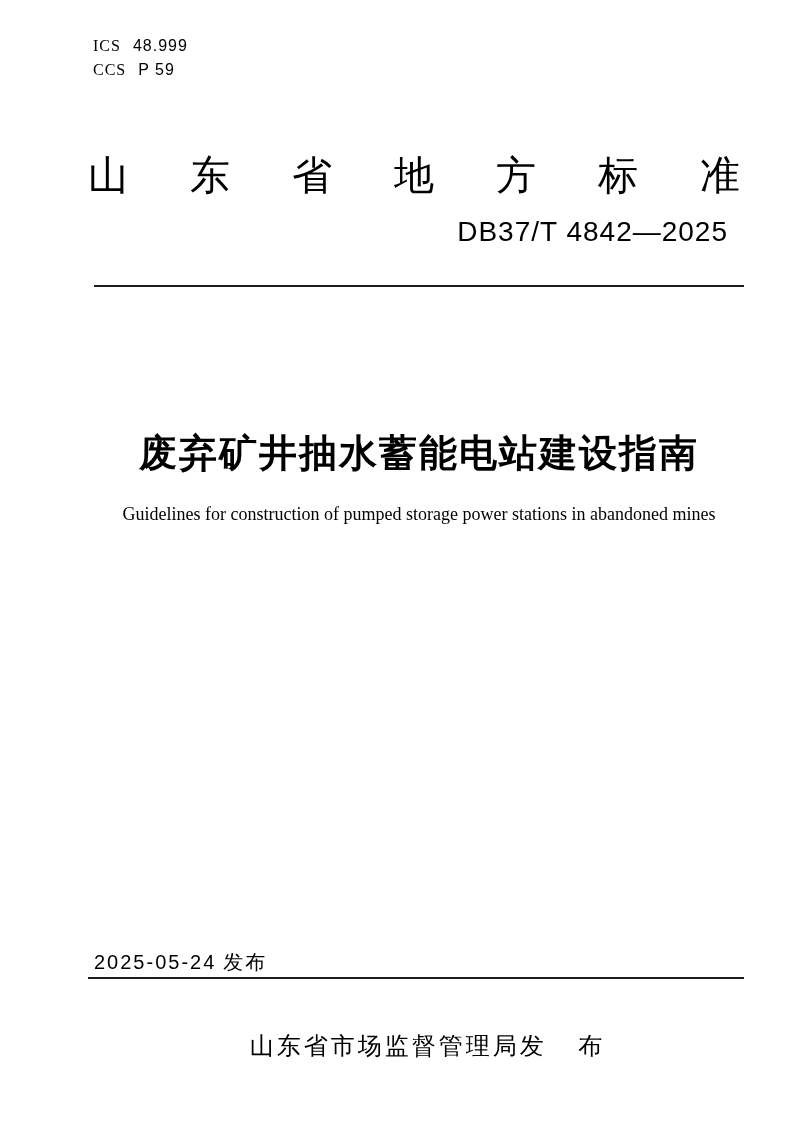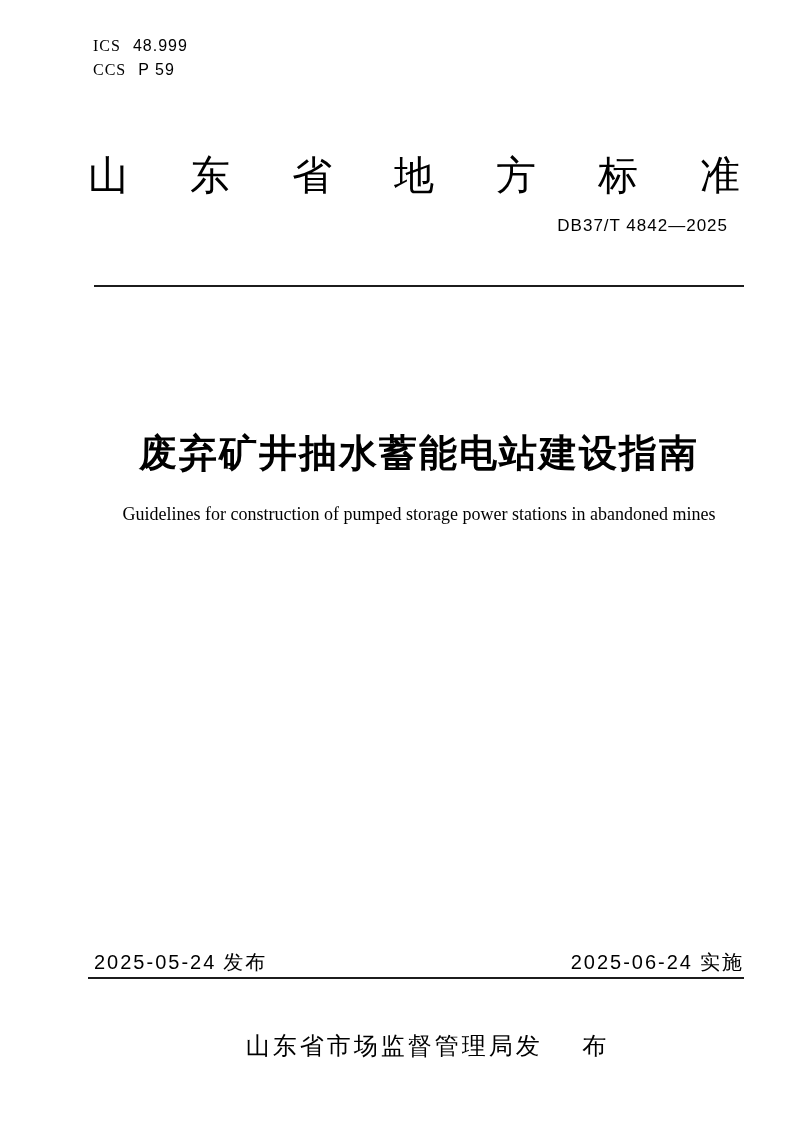--- a/index.html
+++ b/index.html
@@ -67,21 +67,21 @@
     letter-spacing: 62px;
     white-space: nowrap;
     font-weight: 400;
   }
 
   
   .standard-number {
     position: absolute;
     right: 72px;
     top: 216px;
-    font-size: 17px;
+    font-size: 28px;
     letter-spacing: 1px;
     white-space: nowrap;
   }
 
   .rule {
     position: absolute;
     height: 2px;
     background: #1c1c1c;
   }
   .rule-top  { left: 94px; width: 650px; top: 285px; }
@@ -135,21 +135,20 @@
     top: 1030px;
     display: flex;
     justify-content: center;
     align-items: baseline;
     font-size: 24px;
     letter-spacing: 3px;
     white-space: nowrap;
   }
   .publish-action {
     letter-spacing: 14px;
-    font-family: Liberation Mono, monospace;
   }
 </style>
 </head>
 <body>
 
 <div class="page">
 
   <div class="code-block">
     <div class="code-line">
       <span class="code-label">ICS</span><span class="code-value">48.999</span>
@@ -169,23 +168,20 @@
   <div class="rule rule-top"></div>
 
   <h1 class="title-zh">废弃矿井抽水蓄能电站建设指南</h1>
 
   <div class="title-en">Guidelines for construction of pumped storage power stations in abandoned mines</div>
 
   <div class="dates-row">
     <div class="date-left">
       <span>2025-05-24</span><span class="date-label">发布</span>
     </div>
-    <div class="date-right">
-      <span>2025-06-24</span><span class="date-label">实施</span>
-    </div>
   </div>
 
   <div class="rule rule-bottom"></div>
 
   <div class="publisher-row">
     <span>山东省市场监督管理局</span>
     <span class="publish-action">发 布</span>
   </div>
 
 </div>

